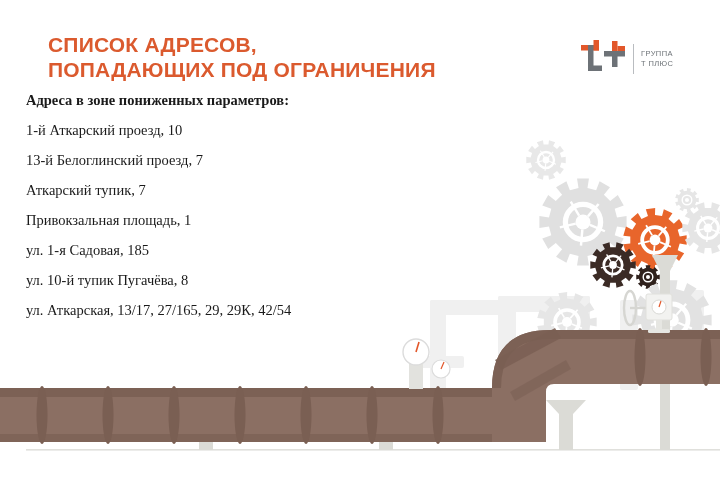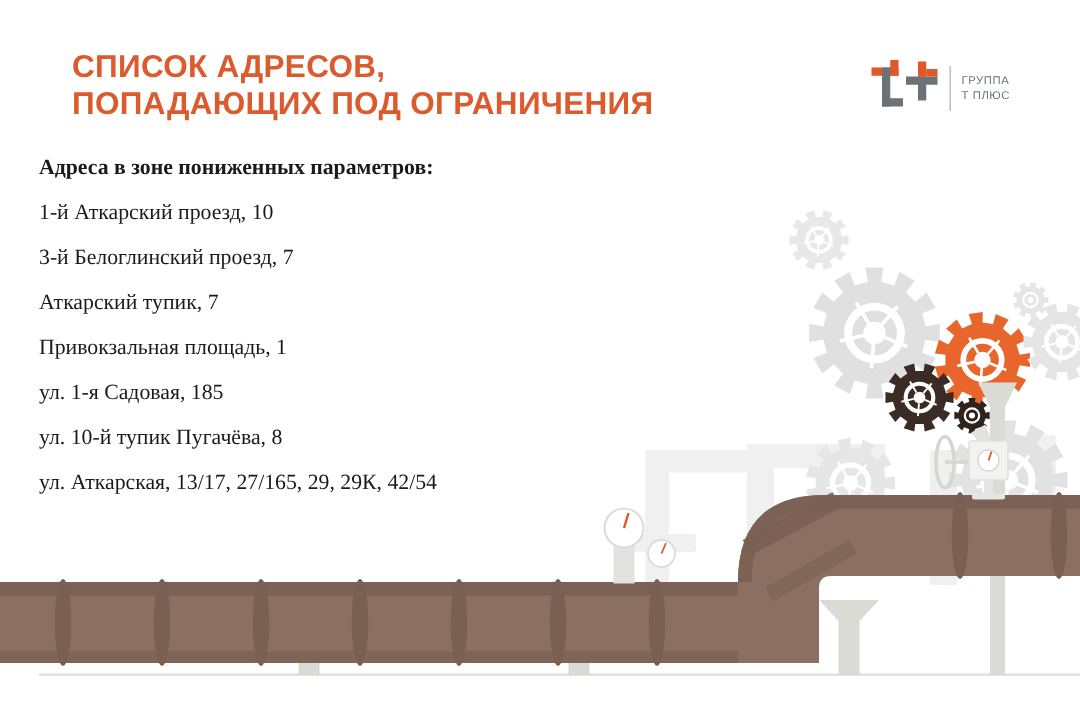--- a/index.html
+++ b/index.html
@@ -63,21 +63,21 @@
     line-height: 10px;
     color: #6d7277;
     letter-spacing: 0.4px;
     white-space: pre-line;
   }
 
   
   .addr-wrap {
     position: absolute;
     left: 26px;
-    top: 104px;
+    top: 92px;
     width: 600px;
   }
   .addr-heading {
     font-family: "Liberation Serif", serif;
     font-weight: bold;
     font-size: 14.5px;
     color: #1a1a1a;
     margin: 0 0 13px 0;
     line-height: 17px;
   }
@@ -283,21 +283,21 @@
       <rect x="37.5" y="7" width="7.5" height="5" fill="#E2572A"></rect>
     </svg>
     <div class="logo-divider"></div>
     <div class="logo-text">ГРУППА
 Т ПЛЮС</div>
   </div>
 
   <div class="addr-wrap">
     <div class="addr-heading">Адреса в зоне пониженных параметров:</div>
     <div class="addr-line">1-й Аткарский проезд, 10</div>
-    <div class="addr-line">3-й Белоглинский проезд, 7</div>
+    <div class="addr-line">13-й Белоглинский проезд, 7</div>
     <div class="addr-line">Аткарский тупик, 7</div>
     <div class="addr-line">Привокзальная площадь, 1</div>
     <div class="addr-line">ул. 1-я Садовая, 185</div>
     <div class="addr-line">ул. 10-й тупик Пугачёва, 8</div>
     <div class="addr-line">ул. Аткарская, 13/17, 27/165, 29, 29К, 42/54</div>
   </div>
 
 </div>
 
 </body></html>

